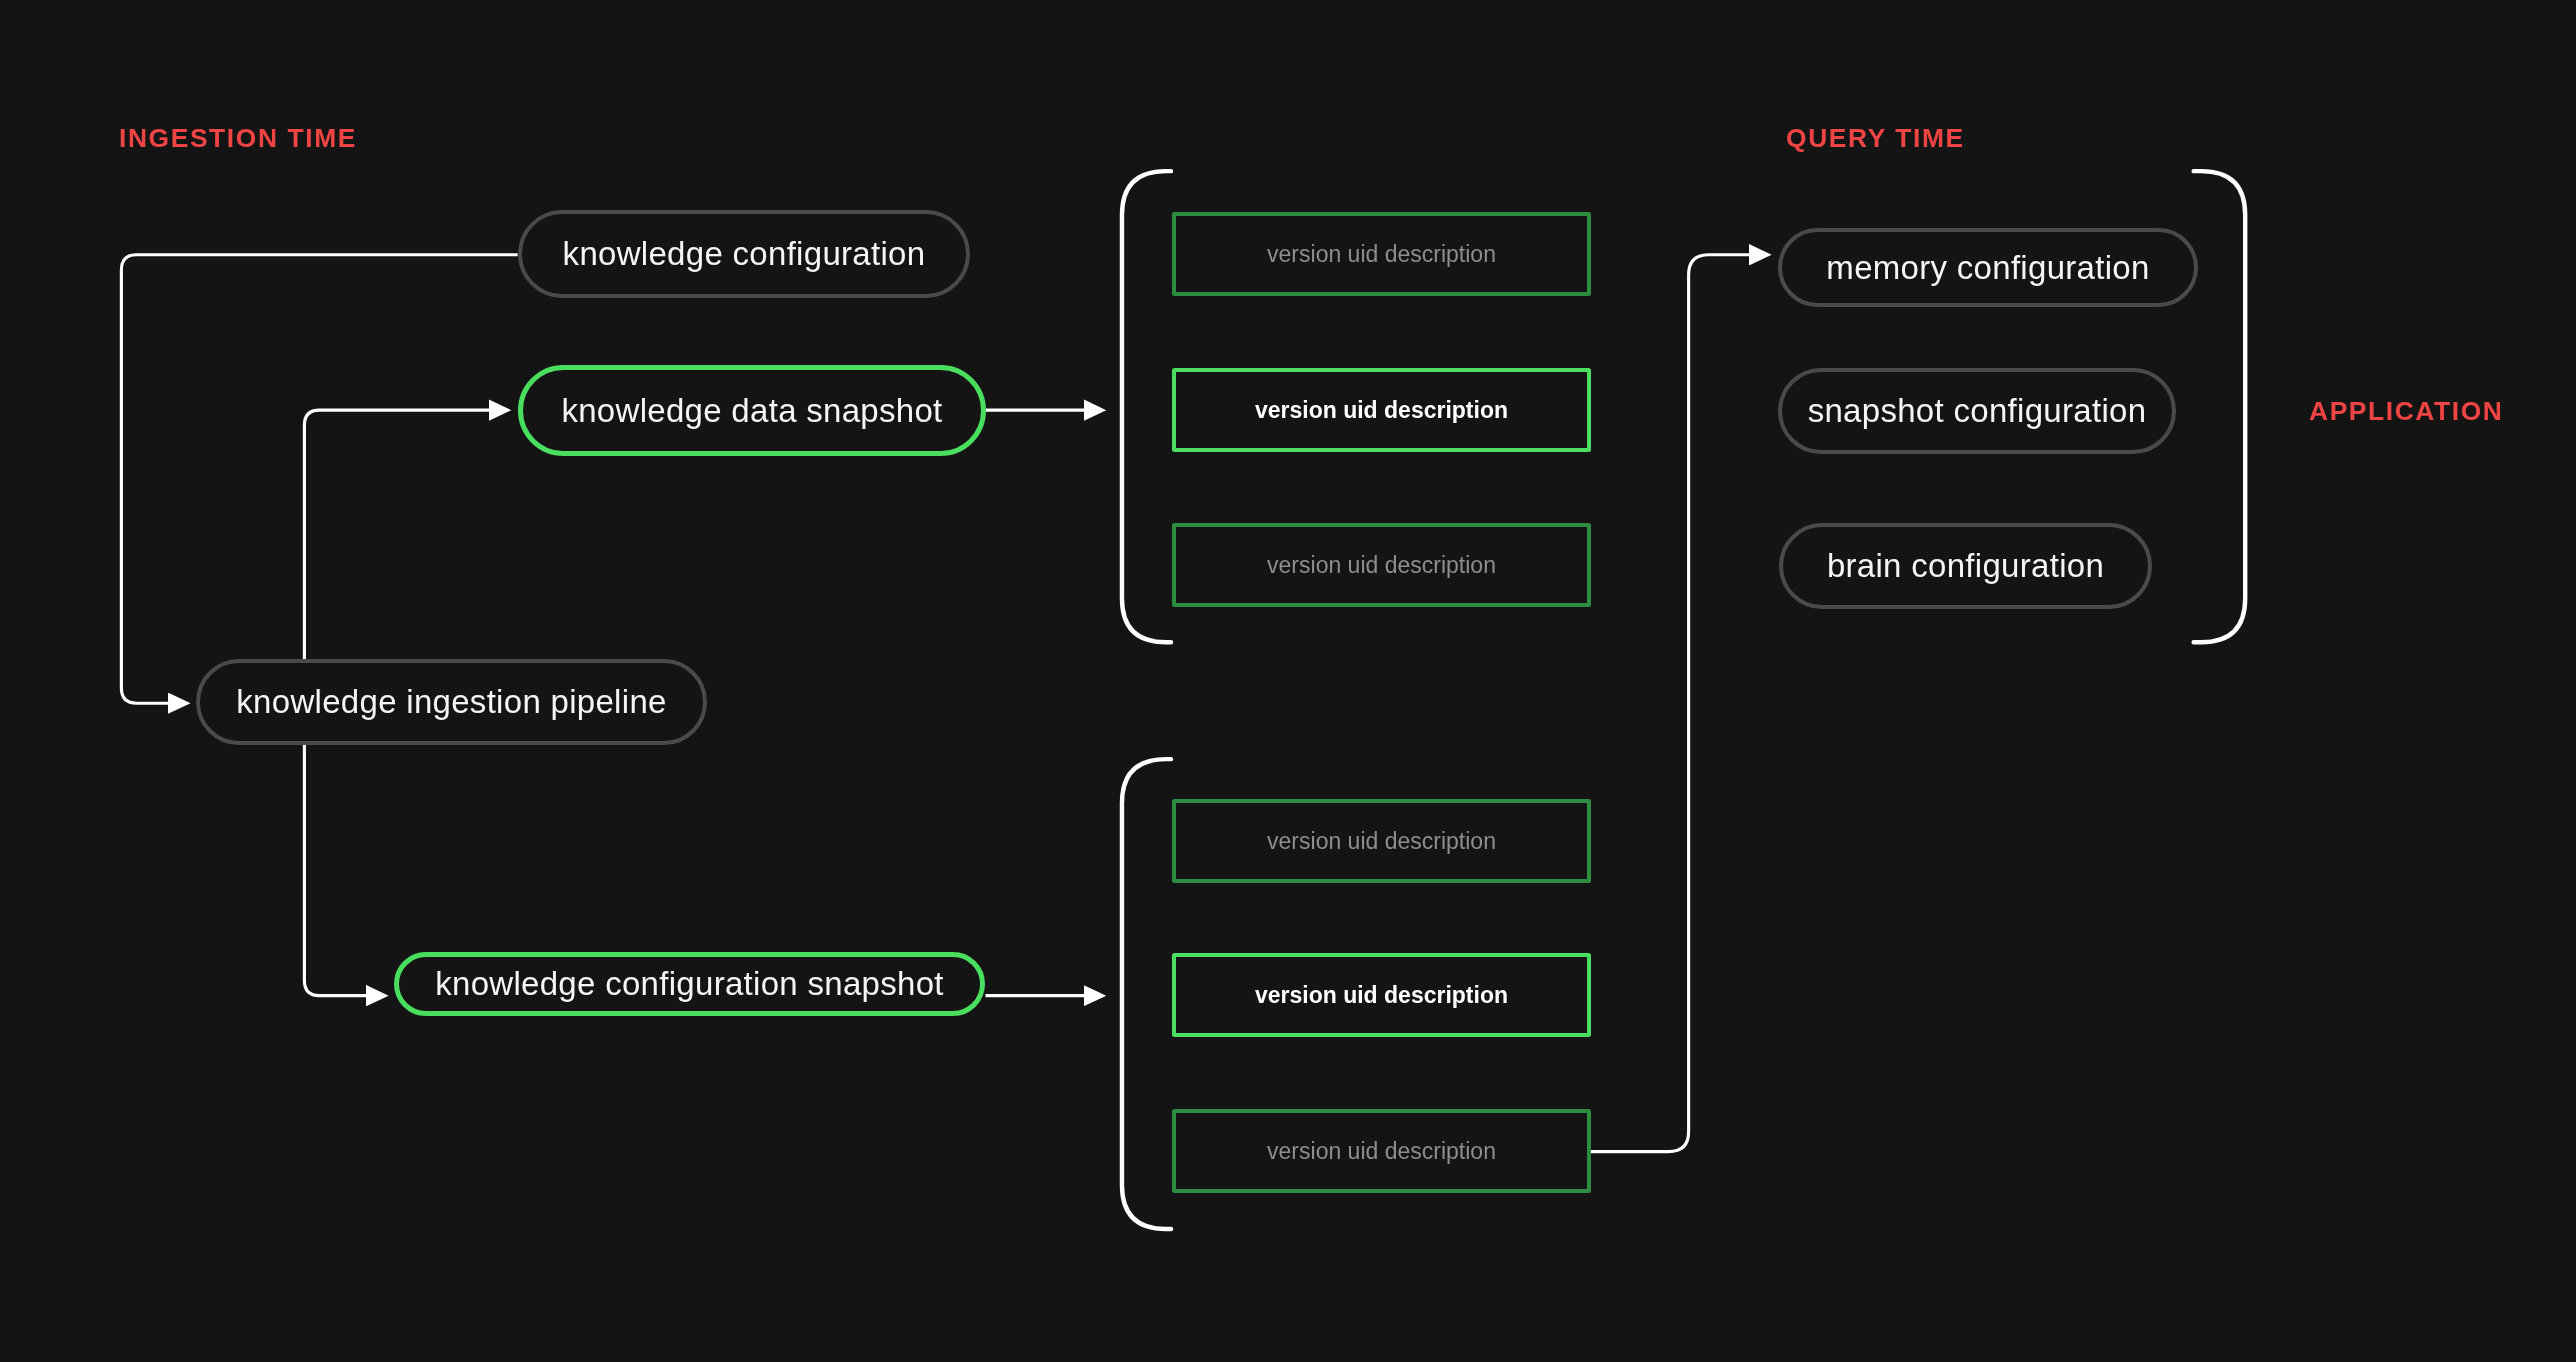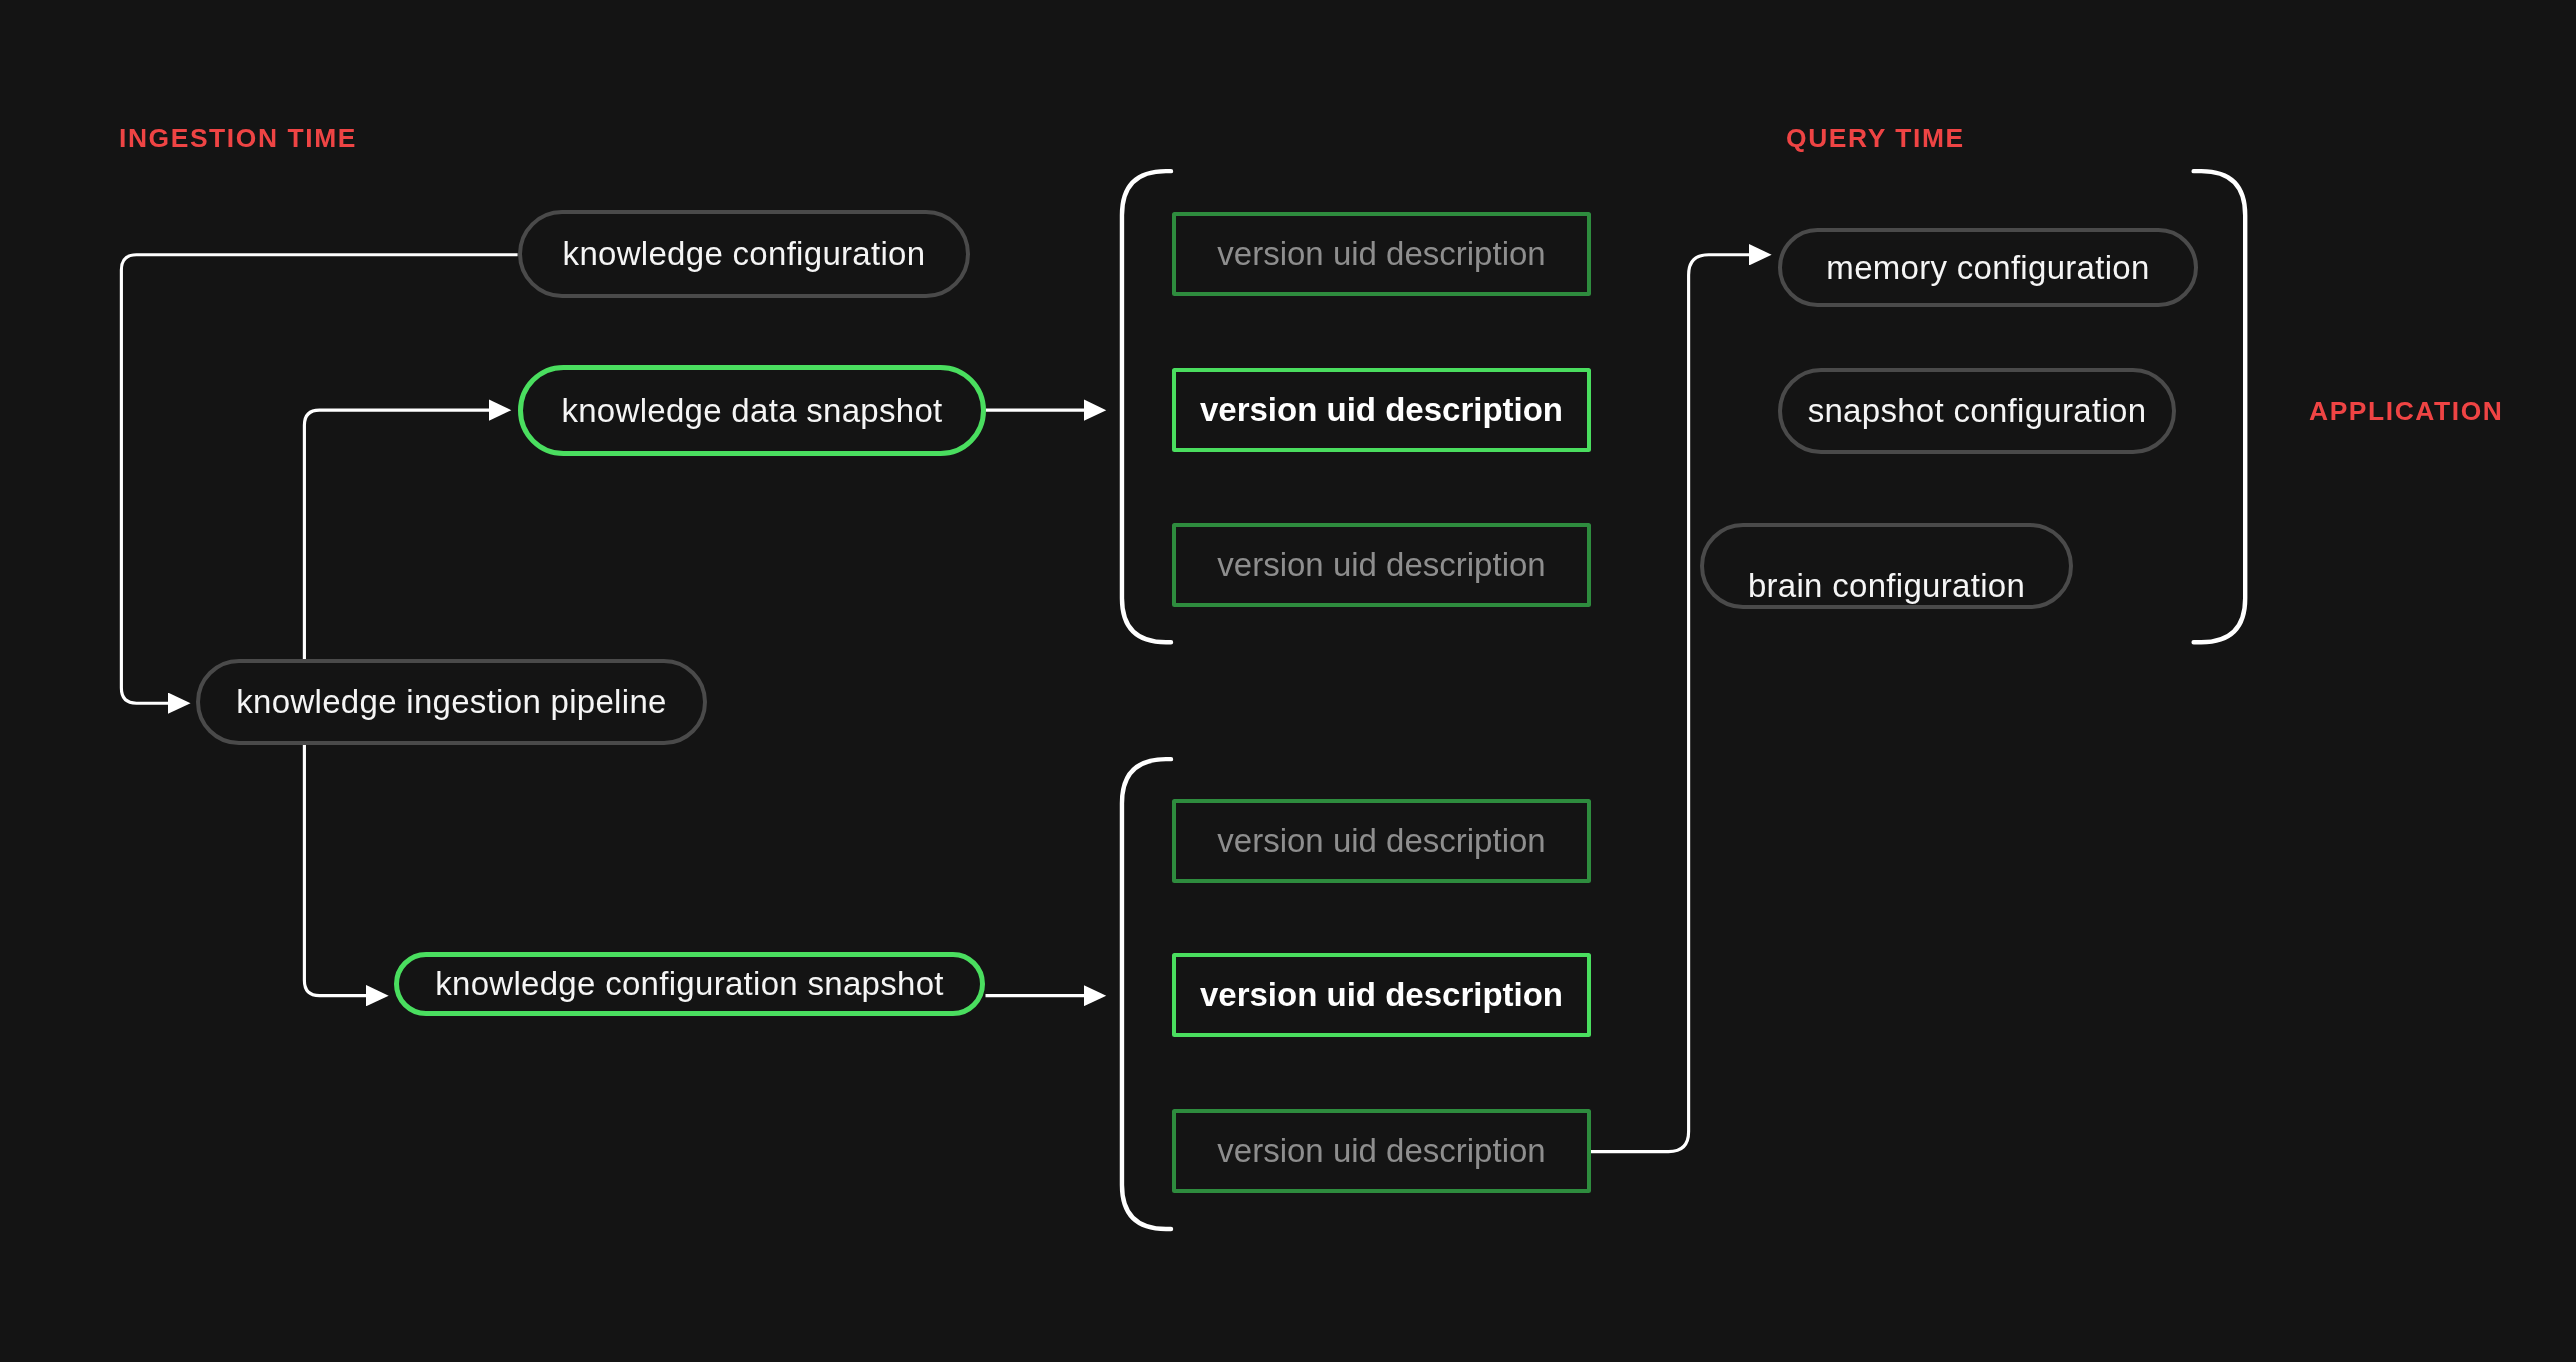--- a/index.html
+++ b/index.html
@@ -65,21 +65,21 @@
   .pill.gray  { border: 4.4px solid var(--gray-border); }
   .pill.green { border: 5.7px solid var(--bright-green); }
   .vbox {
     position: absolute;
     left: 1172px;
     width: 419px;
     height: 84px;
     display: flex;
     align-items: center;
     justify-content: center;
-    font-size: 33px;
+    font-size: 23px;
     border-radius: 2.5px;
     white-space: nowrap;
     box-sizing: border-box;
   }
   .vbox.dim {
     border: 4.4px solid var(--dim-green);
     color: var(--dim-text);
   }
   .vbox.bright {
     border: 4.4px solid var(--bright-green);
@@ -157,18 +157,18 @@
   <div class="vbox dim" style="top:1109px;">
     <span>version uid description</span>
   </div>
 
   <div class="pill gray" style="left:1778px; top:228px; width:420px; height:79px;">
     <span>memory configuration</span>
   </div>
   <div class="pill gray" style="left:1778px; top:368px; width:398px; height:86px;">
     <span>snapshot configuration</span>
   </div>
-  <div class="pill gray" style="left:1700px; top:523px; width:373px; height:86px;align-items:flex-end;">
+  <div class="pill gray" style="left:1779px; top:523px; width:373px; height:86px;">
     <span>brain configuration</span>
   </div>
 
 </div>
 
 
 </body></html>

